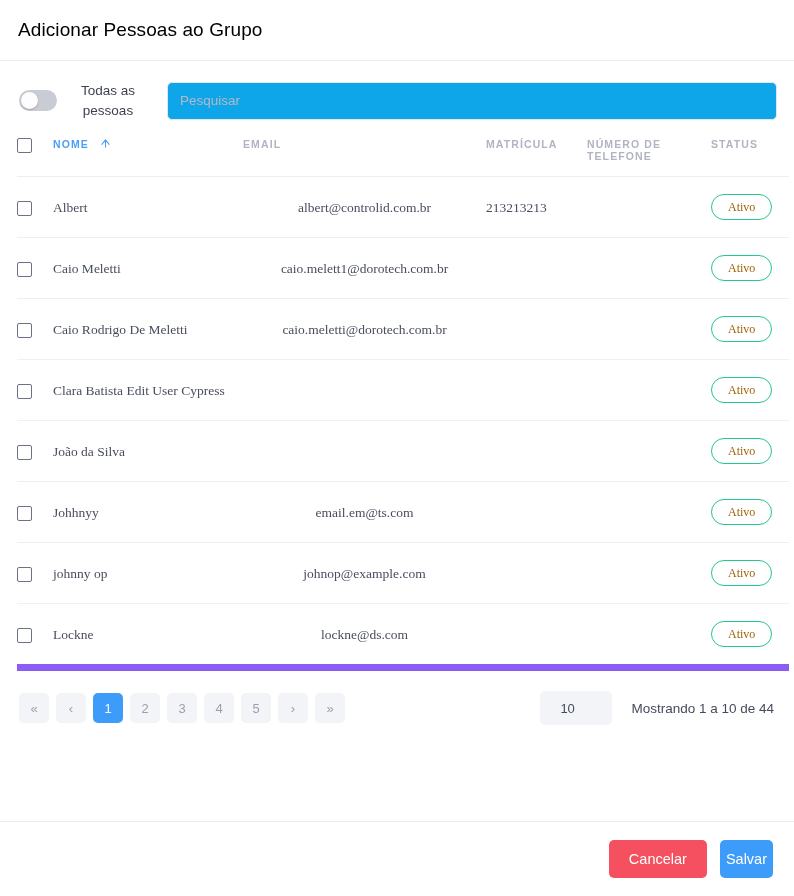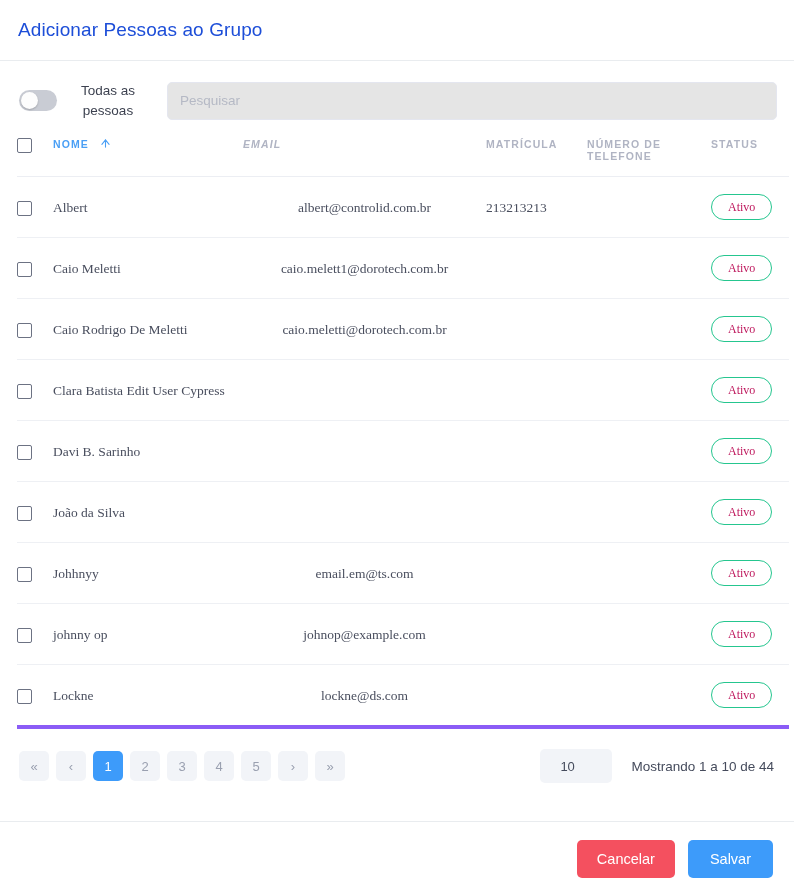--- a/index.html
+++ b/index.html
@@ -19,21 +19,21 @@
 
   
   .modal-header {
     height: 61px;
     flex: 0 0 61px;
     display: flex; align-items: center;
     padding: 0 18px;
     border-bottom: 1px solid #e9ecef;
   }
   .modal-title {
-    color: #1d4ed8;
+    color: #000000;
     font-size: 19px;
     font-weight: 400;
     letter-spacing: .1px;
   }
 
   
   .modal-body {
     flex: 1 1 auto;
     padding: 0 17px;
     overflow: hidden;
@@ -75,21 +75,21 @@
   .search-input {
     width: 100%;
     height: 38px;
     border: 1px solid #e4e6ef;
     border-radius: 5px;
     padding: 0 12px;
     font-size: 13.5px;
     color: #3d4250;
     font-family: "Liberation Sans", sans-serif;
     outline: none;
-    background: #e5e5e5;
+    background: #0ea5e9;
   }
   .search-input::placeholder { color: #b5b9c5; }
 
   
   table.people {
     width: 100%;
     border-collapse: collapse;
     table-layout: fixed;
   }
   table.people th {
@@ -97,21 +97,21 @@
     letter-spacing: 1.1px;
     font-weight: 700;
     color: #b0b4c3;
     text-align: left;
     padding: 4px 0 14px 0;
     vertical-align: top;
     border-bottom: 1px solid #eceef3;
   }
   th.col-check { width: 36px; }
   th.col-nome  { width: 190px; }
-  th.col-email { width: 243px; font-style: italic; }
+  th.col-email { width: 243px; }
   th.col-mat   { width: 101px; margin-top: 20px; }
   th.col-tel   { width: 124px; margin-top: 16px; }
   th.col-status{ width: 78px; }
 
   th.col-nome .sortable {
     color: #4a9ff5;
     display: inline-flex;
     align-items: center;
     gap: 12px;
     cursor: pointer;
@@ -126,40 +126,40 @@
 
   table.people td {
     font-size: 13.5px;
     color: #494e5e;
     padding: 17px 0;
     vertical-align: middle;
     border-bottom: 1px solid #eef0f4;
     line-height: 1.42;
     font-family: Liberation Serif, serif;
   }
-  table.people tbody tr:last-child td { border-bottom: 4px solid #8b5cf6; }
+  table.people tbody tr:last-child td { border-bottom: 7px solid #8b5cf6; }
   td.c-email { color: #585d6d; padding-right: 8px; text-align: center; }
   td.c-mat { color: #585d6d; }
   td.c-status { text-align: left; }
 
   .cbox {
     width: 15px; height: 15px;
     border: 1px solid #6c7283;
     border-radius: 2px;
     background: #fff;
     display: inline-block;
     cursor: pointer;
     vertical-align: middle;
   }
   th .cbox { border-color: #6c7283; }
 
   .badge {
     display: inline-block;
     border: 1px solid #25c68f;
-    color: #be185d;
+    color: #a16207;
     border-radius: 15px;
     font-size: 12px;
     padding: 6px 16px 6px 16px;
     line-height: 1;
     background: #fff;
     cursor: pointer;
   }
 
   
   .pagination-bar {
@@ -220,21 +220,21 @@
     border: none;
     border-radius: 5px;
     color: #fff;
     font-size: 14.5px;
     height: 38px;
     padding: 0 20px;
     cursor: pointer;
     font-family: "Liberation Sans", sans-serif;
   }
   .btn-cancel { background: #f4505f; }
-  .btn-save   { background: #3d9bfa; padding: 0 22px; }
+  .btn-save   { background: #3d9bfa; padding: 0 6px; }
 </style>
 </head>
 <body>
 
 <div class="modal">
 
   <div class="modal-header">
     <div class="modal-title">Adicionar Pessoas ao Grupo</div>
   </div>
 
@@ -300,28 +300,20 @@
           <tr>
             <td><span class="cbox"></span></td>
             <td class="c-nome">Clara Batista Edit User Cypress</td>
             <td class="c-email"></td>
             <td class="c-mat"></td>
             <td class="c-tel"></td>
             <td class="c-status"><span class="badge">Ativo</span></td>
           </tr>
           <tr>
             <td><span class="cbox"></span></td>
-            <td class="c-nome">Davi B. Sarinho</td>
-            <td class="c-email"></td>
-            <td class="c-mat"></td>
-            <td class="c-tel"></td>
-            <td class="c-status"><span class="badge">Ativo</span></td>
-          </tr>
-          <tr>
-            <td><span class="cbox"></span></td>
             <td class="c-nome">João da Silva</td>
             <td class="c-email"></td>
             <td class="c-mat"></td>
             <td class="c-tel"></td>
             <td class="c-status"><span class="badge">Ativo</span></td>
           </tr>
           <tr>
             <td><span class="cbox"></span></td>
             <td class="c-nome">Johhnyy</td>
             <td class="c-email">email.em@ts.com</td>

